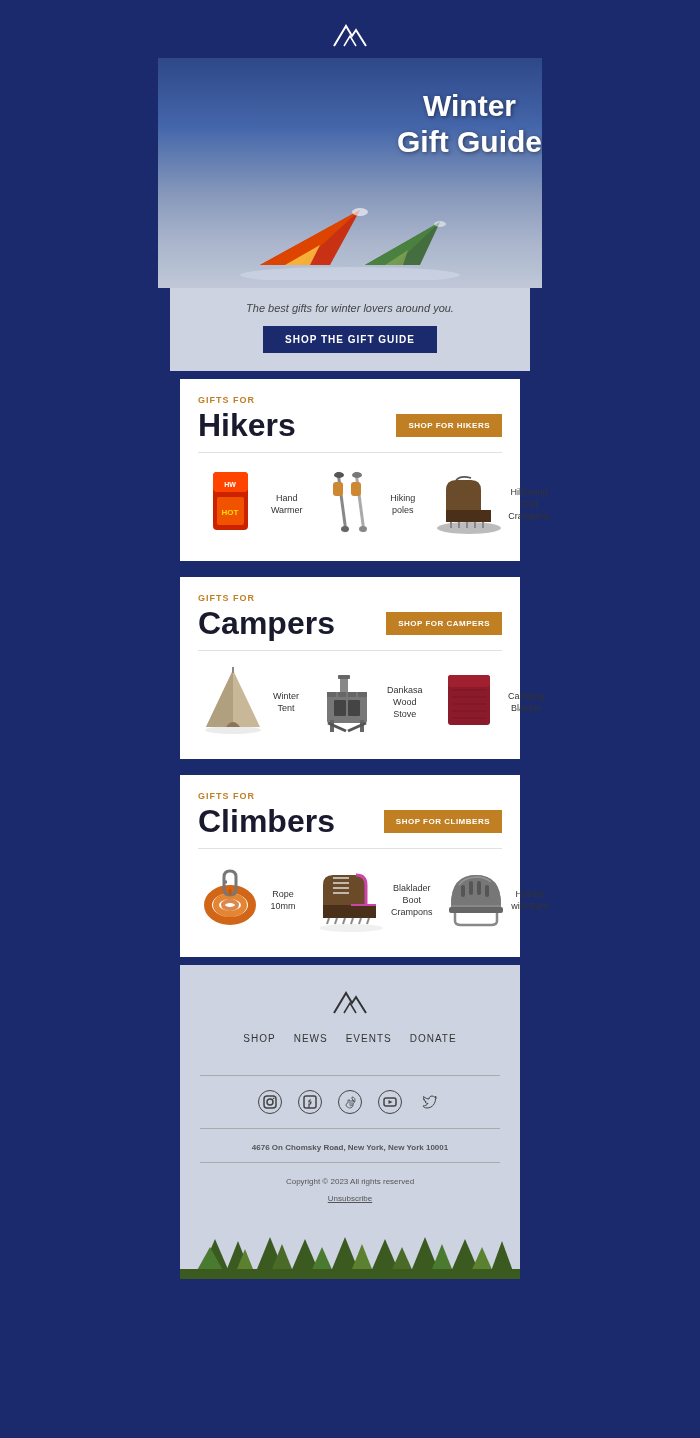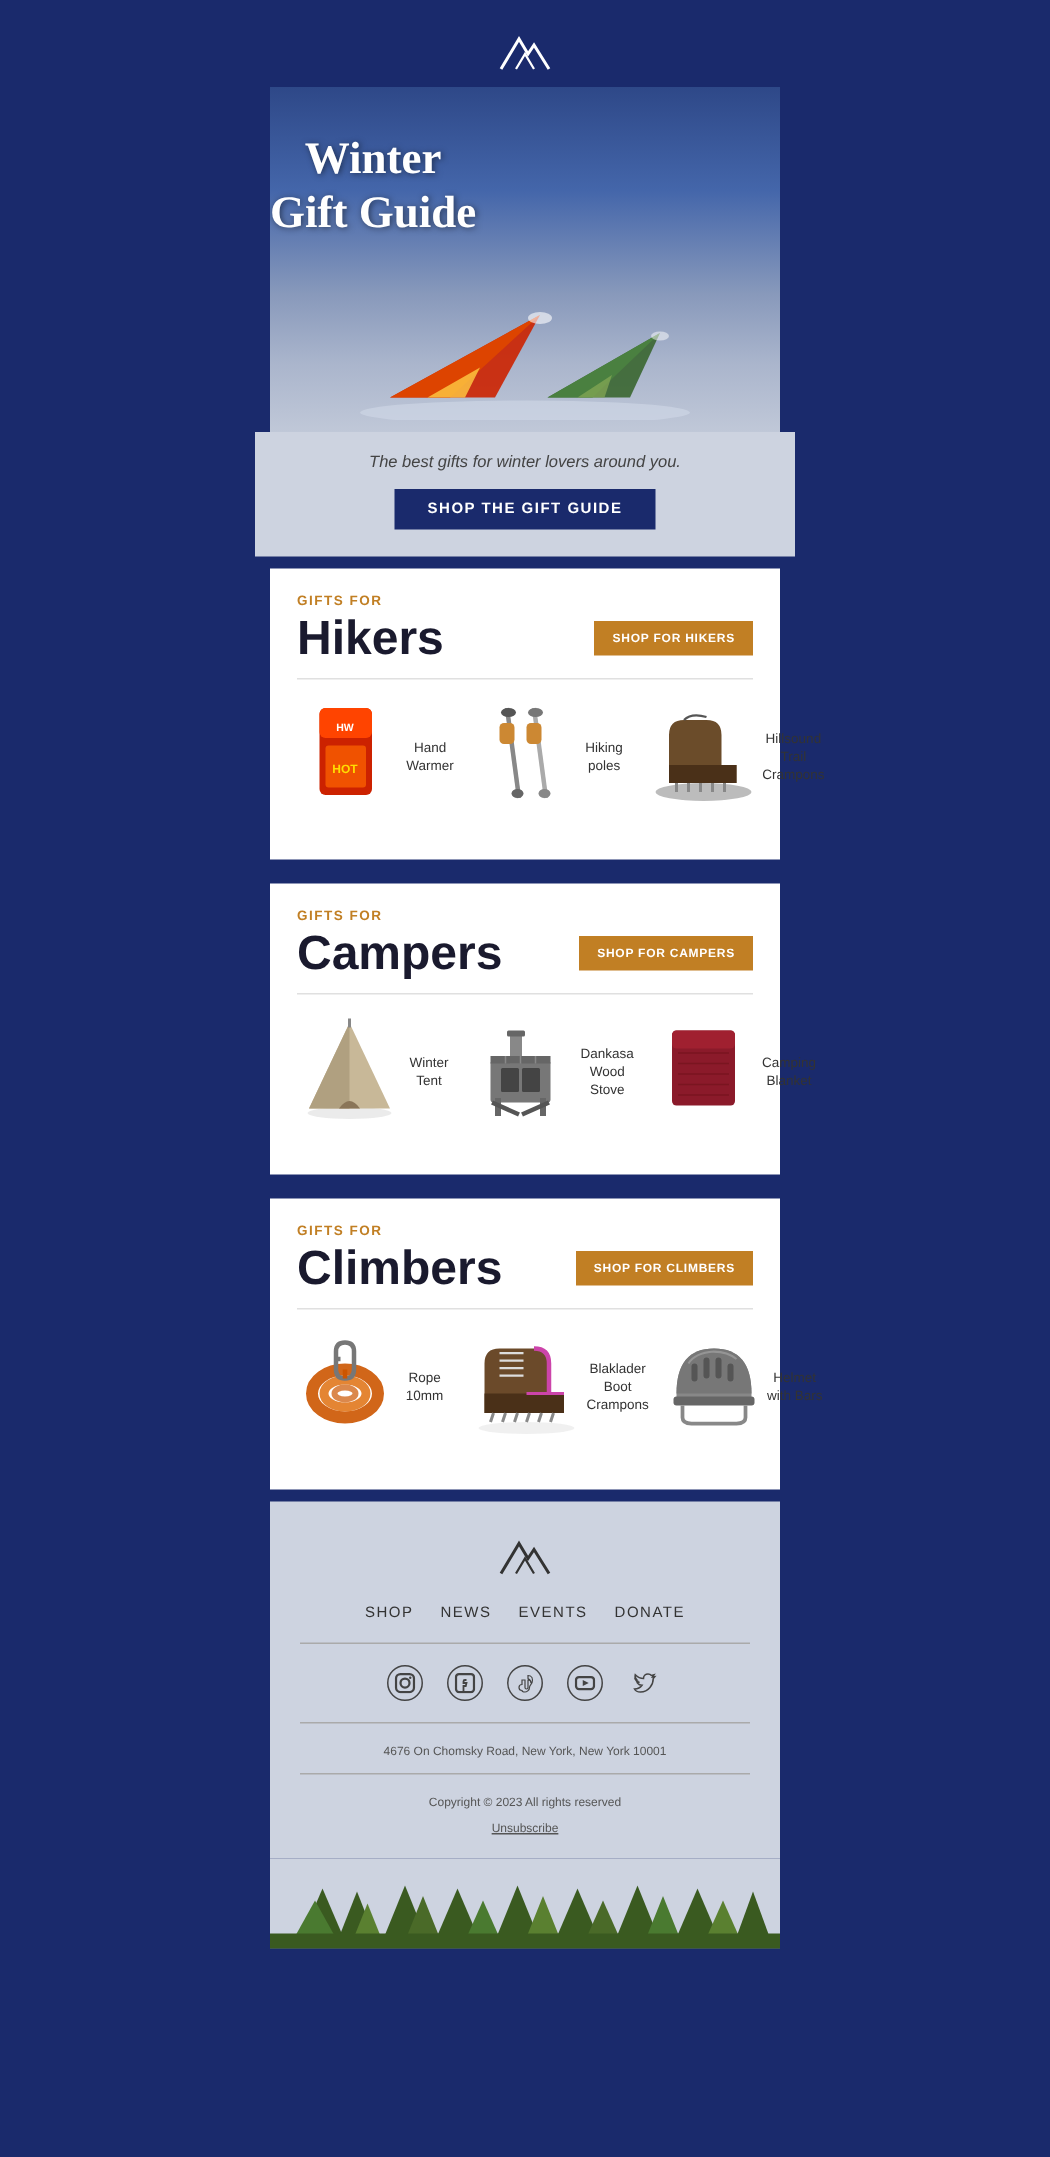--- a/index.html
+++ b/index.html
@@ -29,29 +29,28 @@
       background: #1a2a6c;
     }
 
     .mountain-icon {
       width: 36px;
       height: 30px;
     }
 
     
     .hero {
-      width: 340px;
+      width: 384px;
       position: relative;
       overflow: hidden;
       background: linear-gradient(180deg, #2c4a8a 0%, #3a5fa0 40%, #b0bdd4 80%, #c8d0e0 100%);
       display: flex;
       flex-direction: column;
-      align-items: flex-start;
+      align-items: flex-end;
       min-height: 230px;
-      font-family: Liberation Serif, serif;
     }
 
     .hero-mountain-bg {
       position: absolute;
       top: 0; left: 0; right: 0; bottom: 0;
       background: linear-gradient(180deg, #2e4888 0%, #4466aa 30%, #8899bb 60%, #aab5cc 80%, #c0c8d8 100%);
     }
 
     .hero-title {
       position: relative;
@@ -102,21 +101,21 @@
       cursor: pointer;
       letter-spacing: 1px;
       text-transform: uppercase;
     }
 
     
     .gift-section {
       width: 340px;
       background: white;
       margin: 8px 0;
-      padding: 16px 18px 30px;
+      padding: 16px 18px 18px;
     }
 
     .gifts-for-label {
       font-size: 9px;
       color: #c17f24;
       text-transform: uppercase;
       letter-spacing: 1px;
       font-weight: bold;
       margin-bottom: 2px;
     }
@@ -193,21 +192,21 @@
       align-items: center;
     }
 
     .footer-logo {
       margin-bottom: 14px;
     }
 
     .footer-nav {
       display: flex;
       gap: 18px;
-      margin-bottom: 14px;
+      margin-bottom: 31px;
       align-items: center;
     }
 
     .footer-nav-item {
       font-size: 10px;
       color: #333;
       text-transform: uppercase;
       letter-spacing: 1px;
       cursor: pointer;
     }
@@ -240,20 +239,21 @@
 
     .social-icon.twitter {
       border-radius: 0;
       border: none;
     }
 
     .footer-address {
       font-size: 8px;
       color: #555;
       margin-bottom: 10px;
+      font-weight: bold;
     }
 
     .footer-copyright {
       font-size: 8px;
       color: #555;
       text-align: center;
       margin-bottom: 8px;
     }
 
     .unsubscribe {

